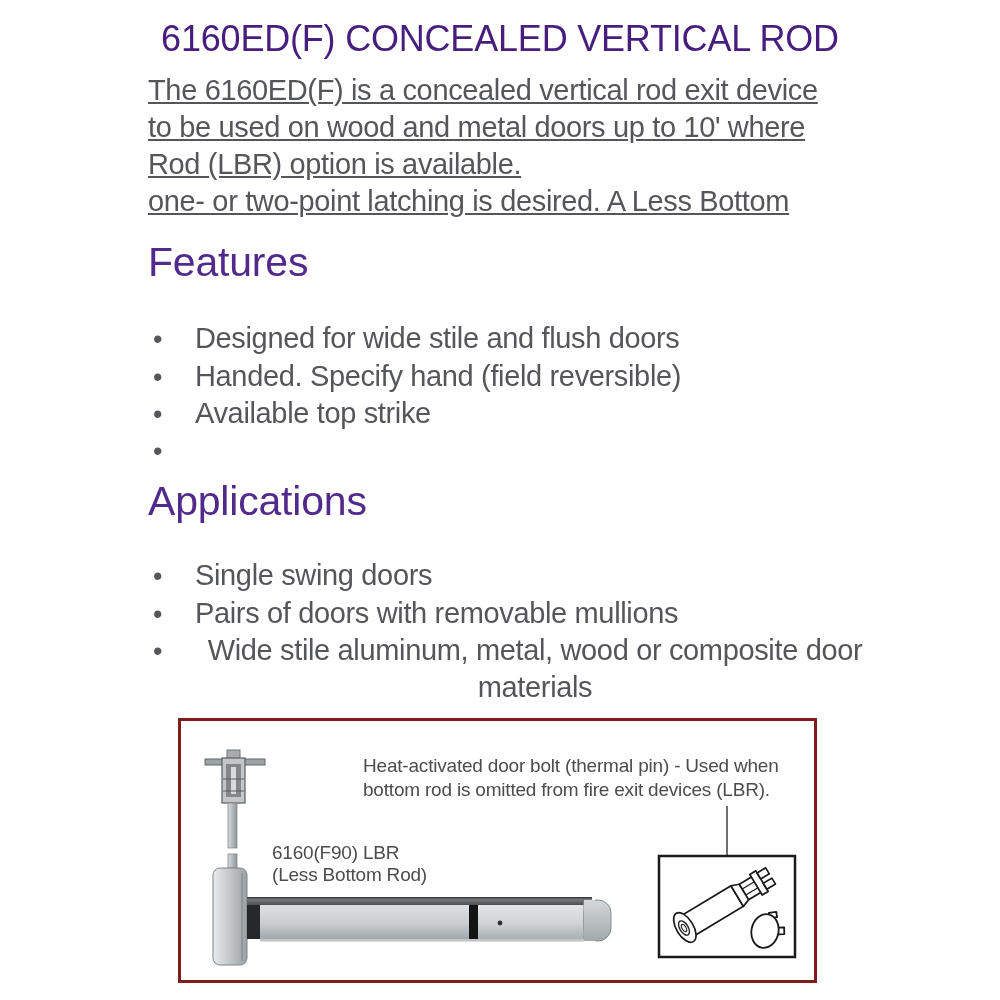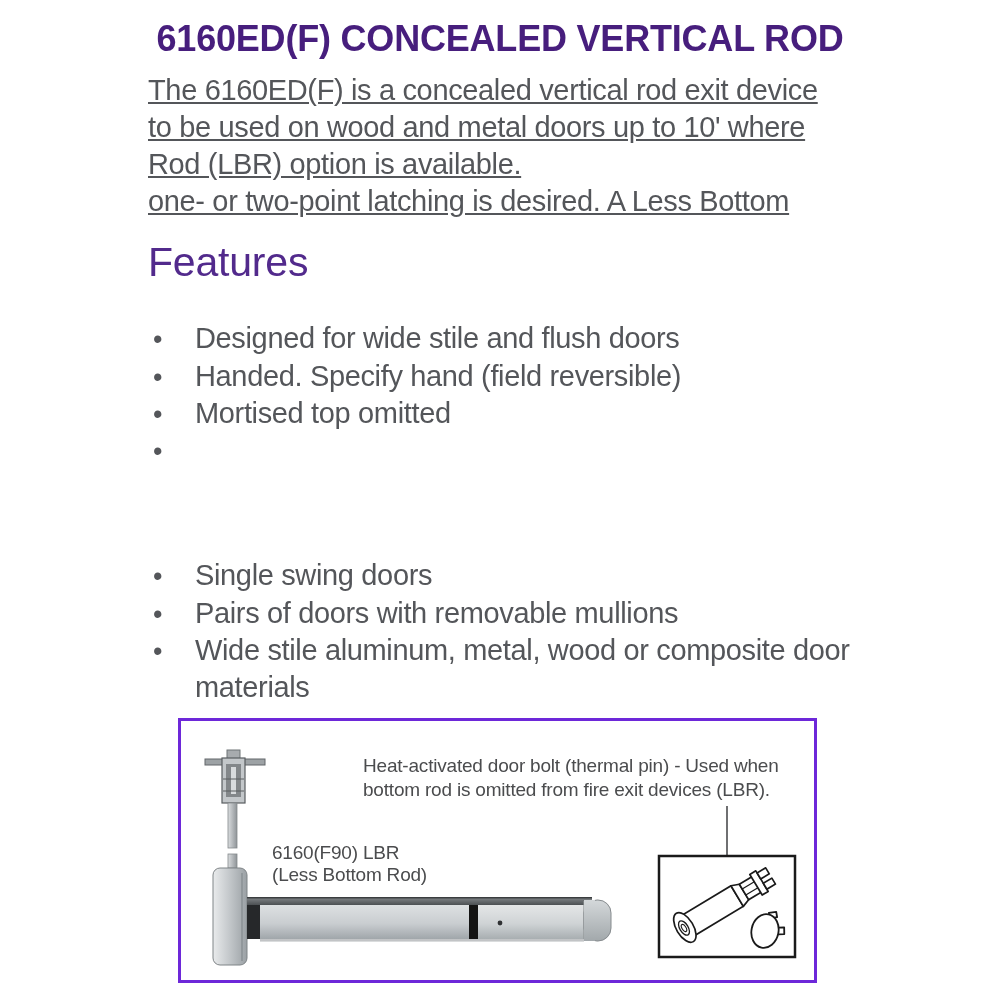--- a/index.html
+++ b/index.html
@@ -3,41 +3,41 @@
 <meta charset="utf-8">
 <style>
   html,body{margin:0;padding:0;background:#ffffff;}
   #page{
     position:relative;width:1000px;height:1000px;background:#ffffff;overflow:hidden;
     font-family:"Liberation Sans","DejaVu Sans",sans-serif;color:#54565A;
   }
   
   .title{
     position:absolute;top:18px;left:0;right:0;margin:0;text-align:center;
-    font-size:36px;font-weight:bold;color:#471E7D;letter-spacing:-0.2px;
+    font-size:36px;font-weight:normal;color:#471E7D;letter-spacing:-0.2px;
   }
   
   .intro{position:absolute;left:148px;top:72px;font-size:29px;line-height:37px;letter-spacing:-0.35px;color:#54565A;}
   .intro .line{white-space:nowrap;text-decoration:underline;}
   
   .sect{position:absolute;left:148px;margin:0;font-weight:normal;font-size:41px;line-height:48px;color:#522A8C;letter-spacing:-0.2px;text-align:right;}
   .sect.features{top:238px;}
   .sect.apps{top:477px;}
   
   ul.blist{position:absolute;left:148px;margin:0;padding:0;list-style:none;font-size:29px;line-height:36.5px;letter-spacing:-0.35px;color:#54565A;}
   ul.blist.features{top:320px;}
   ul.blist.apps{top:557px;}
   ul.blist li{display:flex;align-items:baseline;}
   ul.blist .mk{flex:0 0 47px;padding-left:5px;box-sizing:border-box;font-size:27px;}
   ul.blist .tx{white-space:nowrap;}
-  ul.blist .tx.wrap{white-space:normal;max-width:680px;}
+  ul.blist .tx.wrap{white-space:normal;max-width:680px;text-align:center;}
   
   .diagram{
     position:absolute;left:178px;top:718px;width:639px;height:265px;margin:0;
-    border:3px solid #6d28d9;box-sizing:border-box;background:#ffffff;
+    border:3px solid #7f1d1d;box-sizing:border-box;background:#ffffff;
   }
   .diagram .art{position:absolute;left:0;top:0;width:633px;height:259px;}
   .callout{
     position:absolute;left:182px;top:33px;font-size:19px;line-height:24px;
     letter-spacing:-0.2px;color:#4B4C4E;
   }
   .callout .line{white-space:nowrap;}
   .devlabel{
     position:absolute;left:91px;top:121px;font-size:19px;line-height:22px;
     letter-spacing:-0.2px;color:#4B4C4E;
@@ -64,27 +64,28 @@
     <li>
       <span class="mk">•</span>
       <span class="tx">Designed for wide stile and flush doors</span>
     </li>
     <li>
       <span class="mk">•</span>
       <span class="tx">Handed. Specify hand (field reversible)</span>
     </li>
     <li>
       <span class="mk">•</span>
-      <span class="tx">Mortised top omitted</span>
+      <span class="tx">Available top strike</span>
     </li>
     <li>
       <span class="mk">•</span>
     </li>
   </ul>
 
+  <h2 class="sect apps">Applications</h2>
 
   <ul class="blist apps">
     <li>
       <span class="mk">•</span>
       <span class="tx">Single swing doors</span>
     </li>
     <li>
       <span class="mk">•</span>
       <span class="tx">Pairs of doors with removable mullions</span>
     </li>

